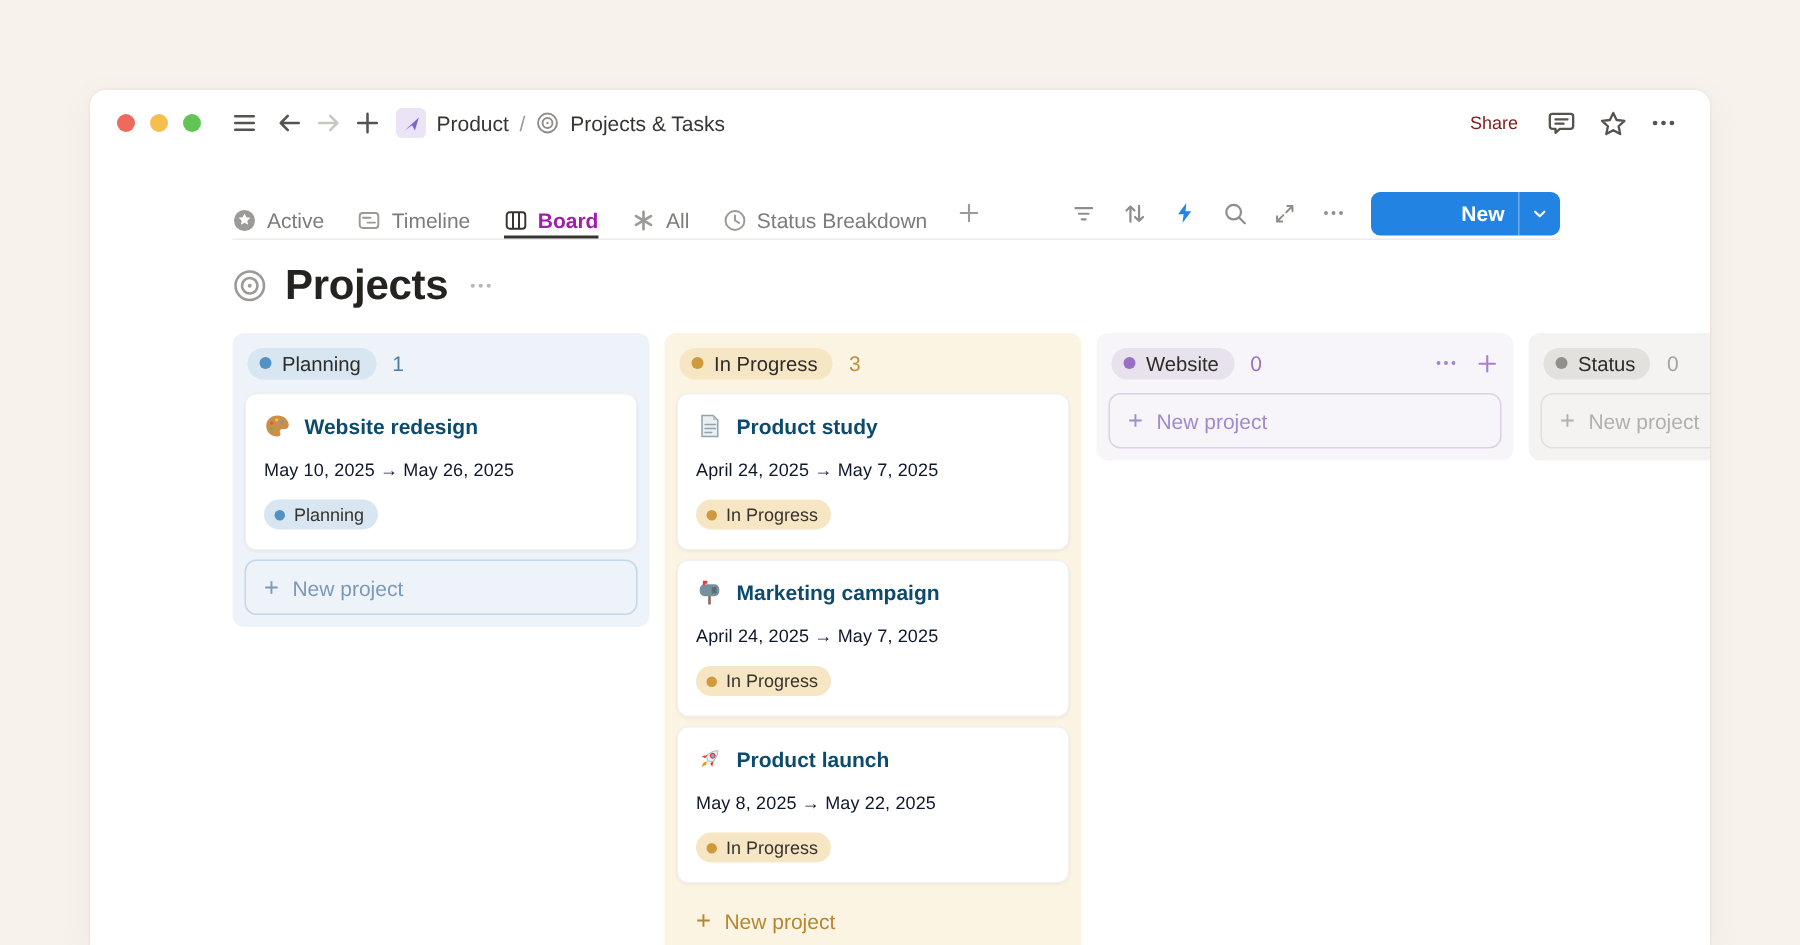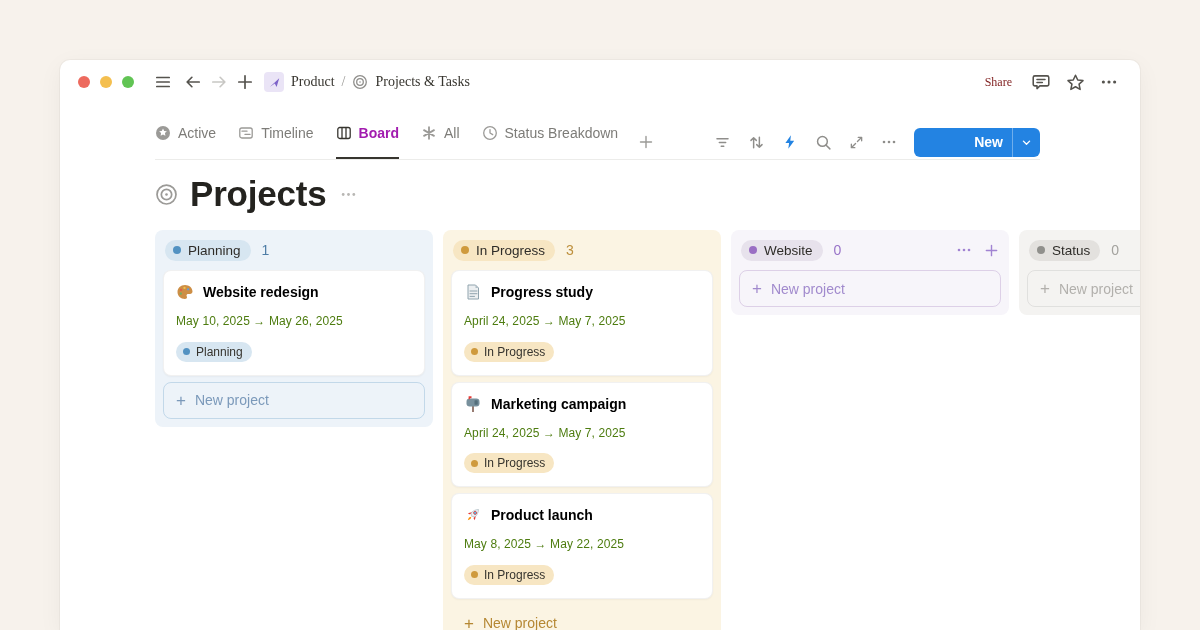--- a/index.html
+++ b/index.html
@@ -7,52 +7,52 @@
   body { background:#f7f2ec; font-family:"Liberation Sans","DejaVu Sans",sans-serif; color:#37352f; }
   .stage { position:relative; width:1200px; height:630px; }
 
   .window {
     position:absolute; left:60px; top:60px; width:1080px; height:570px;
     background:#ffffff; border-radius:10px 10px 0 0; overflow:hidden;
     box-shadow:0 0 0 1px rgba(0,0,0,0.03), 0 6px 24px rgba(0,0,0,0.05);
   }
 
   
-  .topbar { height:44px; display:flex; align-items:center; padding:0 18px;font-family:Liberation Serif, serif; }
+  .topbar { height:44px; display:flex; align-items:center; padding:0 18px; }
   .traffic { display:flex; gap:10px; margin-right:16px; }
   .dot12 { width:12px; height:12px; border-radius:50%; }
   .tl-red { background:#ed6a5e; } .tl-yellow { background:#f4bf4f; } .tl-green { background:#61c454; }
   .i { display:inline-flex; align-items:center; justify-content:center; flex:none; }
   .tb-ic { width:26px; height:26px; border-radius:4px; cursor:pointer; }
   .crumb { display:flex; align-items:center; font-size:14px; }
   .ws-badge { width:20px; height:20px; border-radius:4px; background:#eae4f6; display:flex; align-items:center; justify-content:center; margin:0 7px 0 6px; }
   .crumb-sep { color:#9b9a97; margin:0 7px; }
   .crumb-target { margin-right:7px; display:inline-flex; }
   .topbar-right { margin-left:auto; display:flex; align-items:center; gap:8px; }
   .share { font-size:12px; color:#7f1d1d; padding:4px 8px; border-radius:4px; cursor:pointer;margin-left:24px; }
 
   
   .tabbar { margin:21px 100px 0 95px; height:35px; display:flex; align-items:stretch;
             border-bottom:1px solid #ececea; }
   .tabs { display:flex; align-items:stretch; gap:22px; }
-  .tab { display:flex; align-items:flex-start; gap:7px; font-size:14px; color:#7d7c78; cursor:pointer;
+  .tab { display:flex; align-items:flex-end; gap:7px; font-size:14px; color:#7d7c78; cursor:pointer;
          border-bottom:2px solid transparent; padding-bottom:2px; white-space:nowrap; }
   .tab.active { color:#a21caf; font-weight:700; border-bottom-color:#37352f; }
   .tab-add { display:flex; align-items:center; margin-left:20px; cursor:pointer; }
   .tab-tools { margin-left:auto; display:flex; align-items:center; gap:17px; }
   .tool { cursor:pointer; display:inline-flex; }
   .new-btn { display:flex; align-items:center; height:29px; background:#2383e2; border-radius:6px;
              color:#fff; font-size:14px; font-weight:600; cursor:pointer; overflow:hidden;padding-left:48px; }
   .new-btn .lbl { padding:0 9px 0 12px; }
   .new-btn .split { width:1px; align-self:stretch; background:rgba(255,255,255,0.35); }
   .new-btn .chev { padding:0 8px; display:flex; }
 
   
   .title-row { margin:14px 100px 0 95px; display:flex; align-items:center; }
-  .title-row h1 { font-size:35px; font-weight:700; color:#24231f; margin-left:12px; letter-spacing:-0.2px; }
+  .title-row h1 { font-size:28px; font-weight:700; color:#24231f; margin-left:12px; letter-spacing:-0.2px; }
   .title-more { margin-left:13px; cursor:pointer; display:inline-flex; }
 
   
   .board { margin:16px 0 0 95px; display:flex; gap:10px; align-items:flex-start; }
   .column { width:278px; flex:none; border-radius:8px; padding:7px 8px 8px; }
   .col-blue   { background:#edf3f9; }
   .col-yellow { background:#fbf4e3; }
   .col-purple { background:#f7f5fa; }
   .col-gray   { background:#f4f3f1; }
 
@@ -65,22 +65,22 @@
   .pill-purple { background:#e7e2ec; } .pill-purple .pdot { background:#9a6fc4; }
   .pill-gray   { background:#e3e1de; } .pill-gray .pdot { background:#90908c; }
   .count { margin-left:11px; font-size:14px; }
   .count-blue { color:#4e7da6; } .count-yellow { color:#bd8f3c; }
   .count-purple { color:#9873c8; } .count-gray { color:#a3a29e; }
   .col-actions { margin-left:auto; display:flex; align-items:center; gap:12px; }
   .col-actions .i { cursor:pointer; }
 
   .card { background:#fff; border:1px solid rgba(15,15,15,0.06); border-radius:8px;
           padding:12px 12px 13px; margin-bottom:6px; box-shadow:0 1px 2px rgba(15,15,15,0.04); cursor:pointer; }
-  .card-title { display:flex; align-items:center; gap:9px; font-size:14px; font-weight:700; color:#000000; margin-bottom:13px; }
-  .card-date { font-size:12px; color:#4d7c0f; margin-bottom:13px; letter-spacing:0.1px; }
+  .card-title { display:flex; align-items:center; gap:9px; font-size:14px; font-weight:700; color:#0c4a6e; margin-bottom:13px; }
+  .card-date { font-size:12px; color:#0f172a; margin-bottom:13px; letter-spacing:0.1px; }
   .tag { display:inline-flex; align-items:center; gap:6px; border-radius:999px; padding:3px 9px 3px 7px;
          font-size:12px; color:#36342e; }
   .tag .pdot { width:7px; height:7px; }
 
   .new-project { display:flex; align-items:center; gap:9px; height:37px; border-radius:8px;
                  padding:0 12px; font-size:14px; cursor:pointer; border:1px solid transparent; }
   .np-blue   { color:#7b99ba; border-color:rgba(82,146,194,0.28); }
   .np-yellow { color:#b58733; }
   .np-purple { color:#a18acd; border-color:rgba(144,101,176,0.25); }
   .np-gray   { color:#b2b0ac; border-color:rgba(0,0,0,0.08); }
@@ -320,21 +320,21 @@
         </div>
         <div class="card">
           <div class="card-title">
             <span class="i">
               <svg width="18" height="18" viewBox="0 0 18 18">
                   <path d="M4 2h7.5l3 3v11H4z" fill="#eceff1" stroke="#90a4ae" stroke-width="1"></path>
                   <path d="M11.5 2l3 3h-3z" fill="#b0bec5"></path>
                   <path d="M6 8h7M6 10.7h7M6 13.4h4.5" stroke="#90a4ae" stroke-width="1" stroke-linecap="round"></path>
                 </svg>
             </span>
-            <span>Progress study</span>
+            <span>Product study</span>
           </div>
           <div class="card-date">April 24, 2025 → May 7, 2025</div>
           <span class="tag pill-yellow">
             <span class="pdot"></span>
             <span>In Progress</span>
           </span>
         </div>
         <div class="card">
           <div class="card-title">
             <span class="i">

